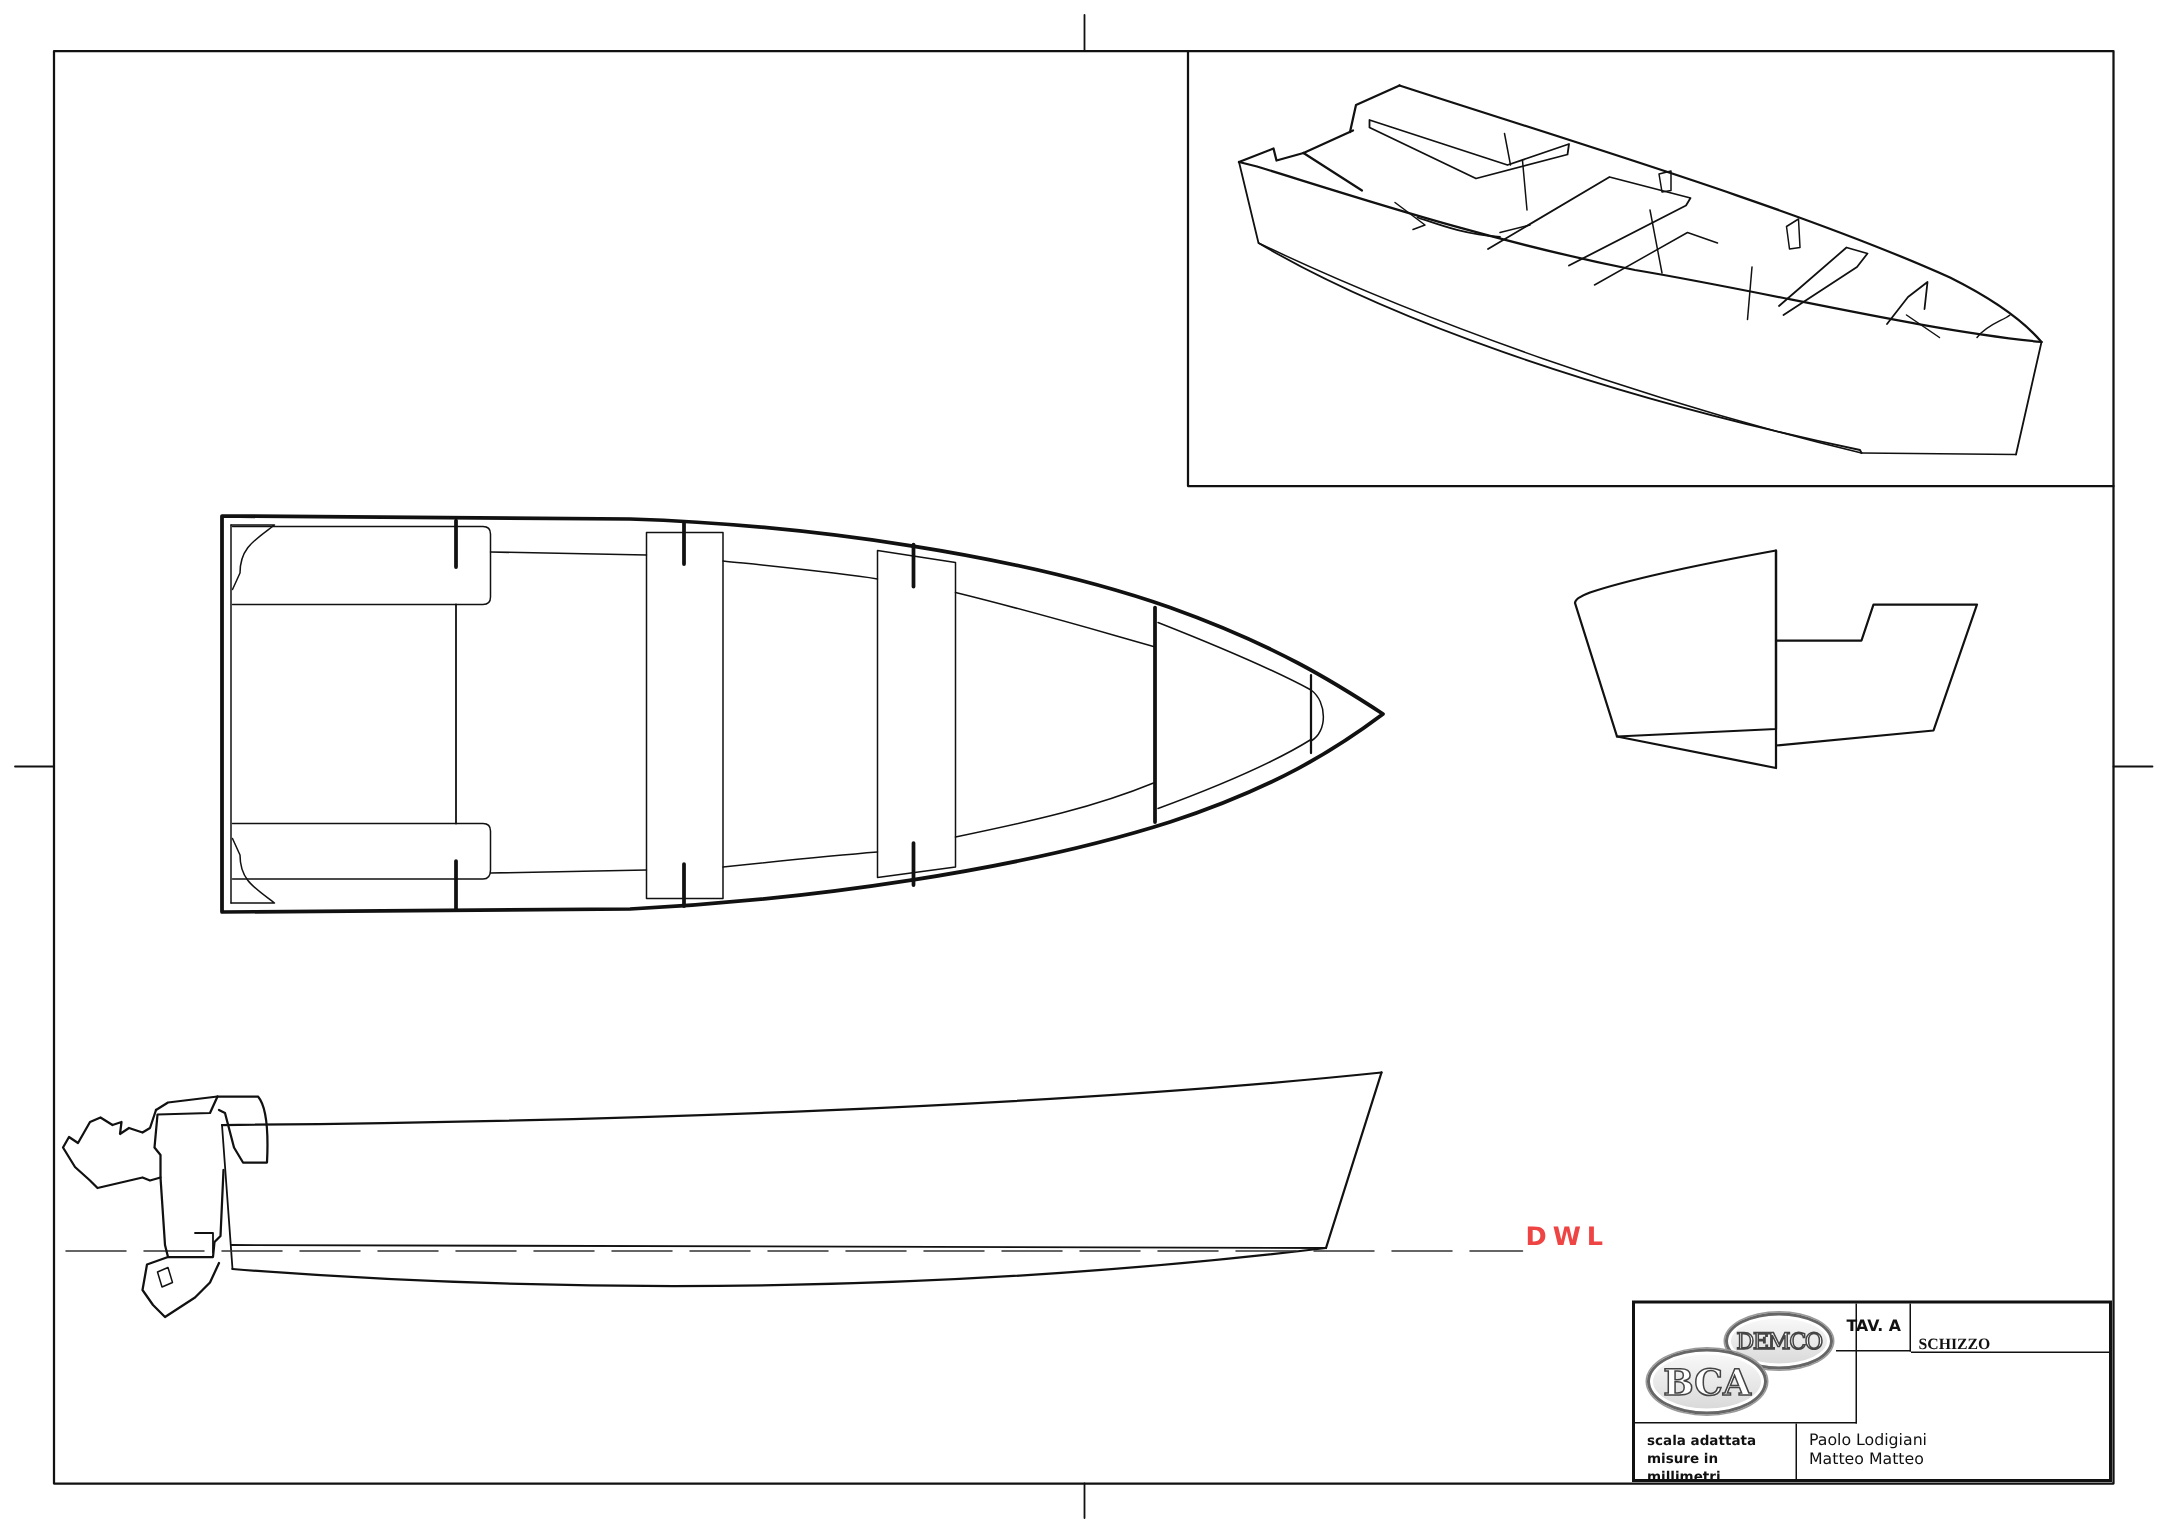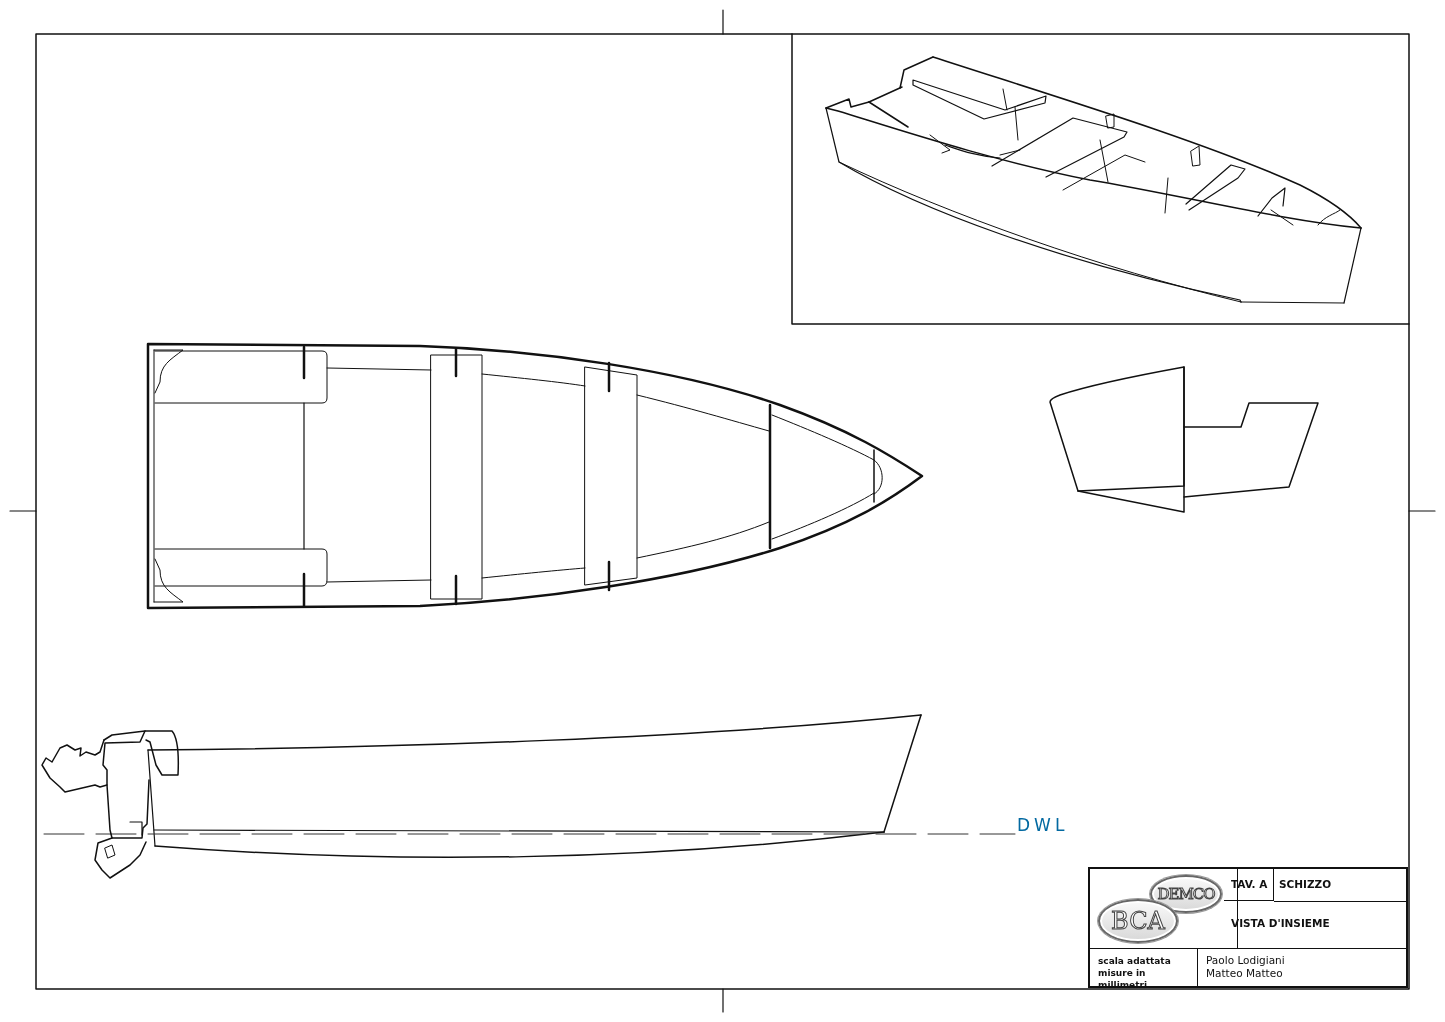--- a/index.html
+++ b/index.html
@@ -2,28 +2,28 @@
 <html><head>
 <meta charset="utf-8">
 <style>
   html, body { margin: 0; padding: 0; background: #ffffff; }
   body { width: 1445px; height: 1022px; position: relative; overflow: hidden; font-family: "DejaVu Sans", sans-serif; }
   #sheet { position: absolute; left: 0; top: 0; width: 1445px; height: 1022px; }
   .tb { position: absolute; left: 1088px; top: 867px; width: 320px; height: 121px; border: 2px solid #111; background: #fff; box-sizing: border-box; }
   .tb-cell { position: absolute; box-sizing: border-box; font-family: "DejaVu Sans", sans-serif; font-size: 10.5px; color: #111; }
   .tb-logo { left: 0; top: 0; width: 148px; height: 80px; border-right: 1px solid #111; border-bottom: 1px solid #111; }
   .tb-tav { left: 134px; top: 0; width: 50px; height: 32px; border-right: 1px solid #111; border-bottom: 1px solid #111; padding: 9px 0 0 7px; font-weight: bold; }
-  .tb-type { left: 184px; top: 0; width: 132px; height: 33px; border-bottom: 1px solid #111; padding: 9px 0 0 5px; font-weight: bold; }
+  .tb-type { left: 184px; top: 0; width: 132px; height: 33px; border-bottom: 1px solid #111; padding: 22px 0 0 5px; font-weight: bold; font-family: Liberation Serif, serif; }
   .tb-title { left: 134px; top: 33px; width: 182px; height: 47px; border-bottom: 1px solid #111; padding: 15px 0 0 7px; font-weight: bold; }
   .tb-scale { left: 0; top: 80px; width: 108px; height: 37px; border-right: 1px solid #111; padding: 6px 0 0 8px; font-size: 9px; line-height: 12px; font-weight: bold; }
   .tb-authors { left: 108px; top: 80px; width: 208px; height: 37px; padding: 5px 0 0 8px; font-size: 10.5px; line-height: 13px; font-weight: normal; }
   .logo-oval { position: absolute; border-radius: 50%; border: 2px solid #666; background: linear-gradient(#fafafa, #d8d8d8); box-shadow: inset 0 0 0 2px #fff, 0 0 0 1px #999; display: flex; align-items: center; justify-content: center; font-family: "DejaVu Serif", serif; color: #fff; -webkit-text-stroke: 1px #444; }
   .logo-demco { left: 60px; top: 6px; width: 68px; height: 34px; font-size: 15px; letter-spacing: -1px; }
-  .logo-bca { left: 8px; top: 30px; width: 76px; height: 40px; font-size: 24px; }
-  .dwl { position: absolute; left: 1017px; top: 815px; font-family: "DejaVu Sans", sans-serif; font-size: 17px; letter-spacing: 4px; color: #0369a1; font-weight: 400; }
+  .logo-bca { left: 8px; top: 30px; width: 76px; height: 40px; font-size: 24px; font-weight: bold; }
+  .dwl { position: absolute; left: 1017px; top: 815px; font-family: "DejaVu Sans", sans-serif; font-size: 17px; letter-spacing: 4px; color: #ef4444; font-weight: 700; }
 </style>
 </head>
 <body>
 
 <svg id="sheet" width="1445" height="1022" viewBox="0 0 1445 1022" xmlns="http://www.w3.org/2000/svg">
   <g fill="none" stroke="#111" stroke-linejoin="round" stroke-linecap="round">
 
     <rect x="36" y="34" width="1373" height="955" stroke-width="1.5"></rect>
 
     <g stroke-width="1.2">
@@ -128,21 +128,20 @@
 
 <div class="dwl">DWL</div>
 
 <div class="tb">
   <div class="tb-cell tb-logo">
     <div class="logo-oval logo-demco">DEMCO</div>
     <div class="logo-oval logo-bca">BCA</div>
   </div>
   <div class="tb-cell tb-tav">TAV. A</div>
   <div class="tb-cell tb-type">SCHIZZO</div>
-  <div class="tb-cell tb-title">VISTA D'INSIEME</div>
   <div class="tb-cell tb-scale">
     <div>scala adattata</div>
     <div>misure in millimetri</div>
   </div>
   <div class="tb-cell tb-authors">
     <div>Paolo Lodigiani</div>
     <div>Matteo Matteo</div>
   </div>
 </div>
 

